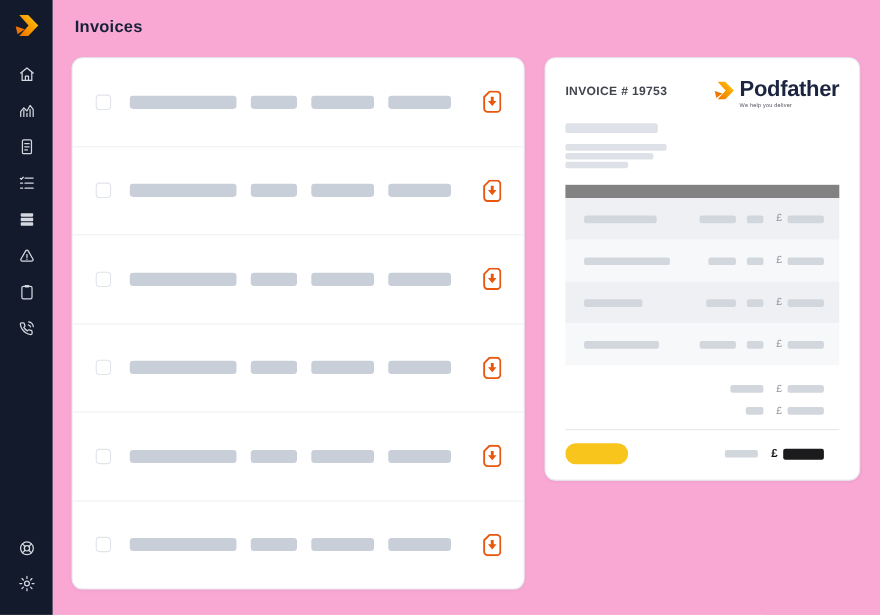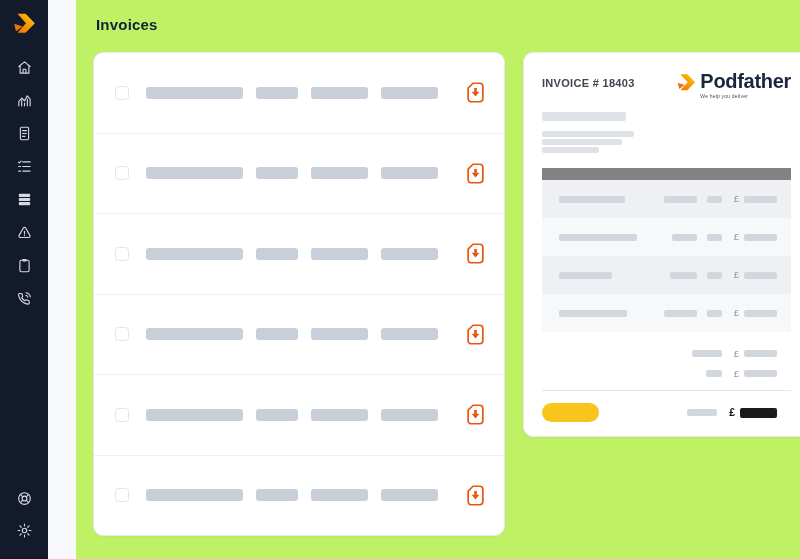--- a/index.html
+++ b/index.html
@@ -9,21 +9,21 @@
 
   
   .sidebar { width:48px; background:#131a2c; display:flex; flex-direction:column; align-items:center; flex-shrink:0; padding-top:10px; }
   .logo-box { width:30px; height:27px; display:flex; align-items:center; justify-content:center; cursor:pointer; }
   .nav { margin-top:21px; display:flex; flex-direction:column; gap:15px; }
   .nav-btn { width:18px; height:18px; background:none; border:none; padding:0; cursor:pointer; display:flex; align-items:center; justify-content:center; }
   .nav-btn svg { width:17px; height:17px; stroke:#d4d8e0; fill:none; stroke-width:1.6; stroke-linecap:round; stroke-linejoin:round; }
   .sb-footer { margin-top:auto; display:flex; flex-direction:column; gap:14px; padding-bottom:20px; }
 
   
-  .main { position:relative; flex:1; background:#bef264;margin-left:28px; }
+  .main { position:relative; flex:1; background:#f9a8d4; }
   .page-title { position:absolute; left:20px; top:16px; font-size:15px; font-weight:700; color:#16203a; letter-spacing:.2px; }
 
   .card { position:absolute; background:#fff; border:1px solid #e8eaf0; border-radius:10px; box-shadow:0 1px 3px rgba(20,30,55,.05); }
 
   
   .list-card { left:17px; top:52px; width:412px; height:484px; display:flex; flex-direction:column; overflow:hidden; }
   .list-row { flex:1; display:flex; align-items:center; padding-left:21px; border-bottom:1px solid #edeff3; cursor:pointer; }
   .list-row:last-child { border-bottom:none; }
   .checkbox { width:14px; height:14px; border:1.5px solid #e1e4ea; border-radius:3.5px; background:#fff; margin-right:17px; flex-shrink:0; cursor:pointer; }
   .bars { display:flex; gap:13px; align-items:center; }
@@ -255,21 +255,21 @@
     <button class="dl-btn">
       <svg viewBox="0 0 18 22">
               <use href="#dl-icon"></use>
             </svg>
     </button>
   </div>
 </section>
 
     <section class="card preview-card">
       <div class="pv-head">
-        <div class="pv-title">INVOICE # 18403</div>
+        <div class="pv-title">INVOICE # 19753</div>
         <div class="pv-brand">
           <svg class="mark" viewBox="0 0 24 24">
               <use href="#pf-mark"></use>
             </svg>
           <div>
             <div class="pv-brand-name">Podfather</div>
             <div class="pv-tagline">We help you deliver</div>
           </div>
         </div>
       </div>

